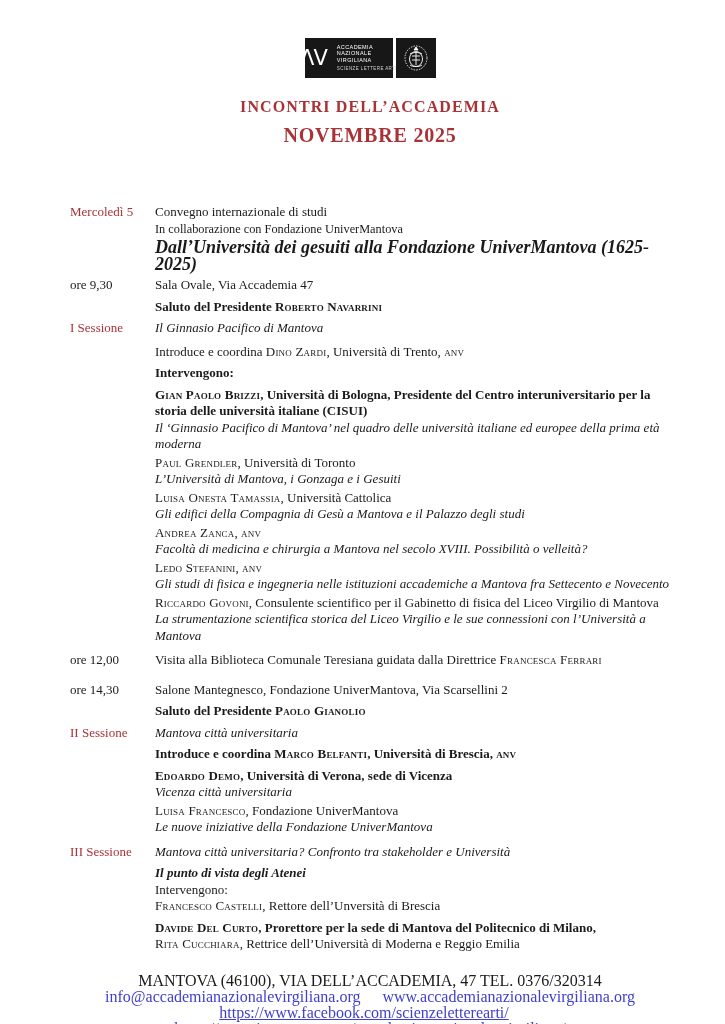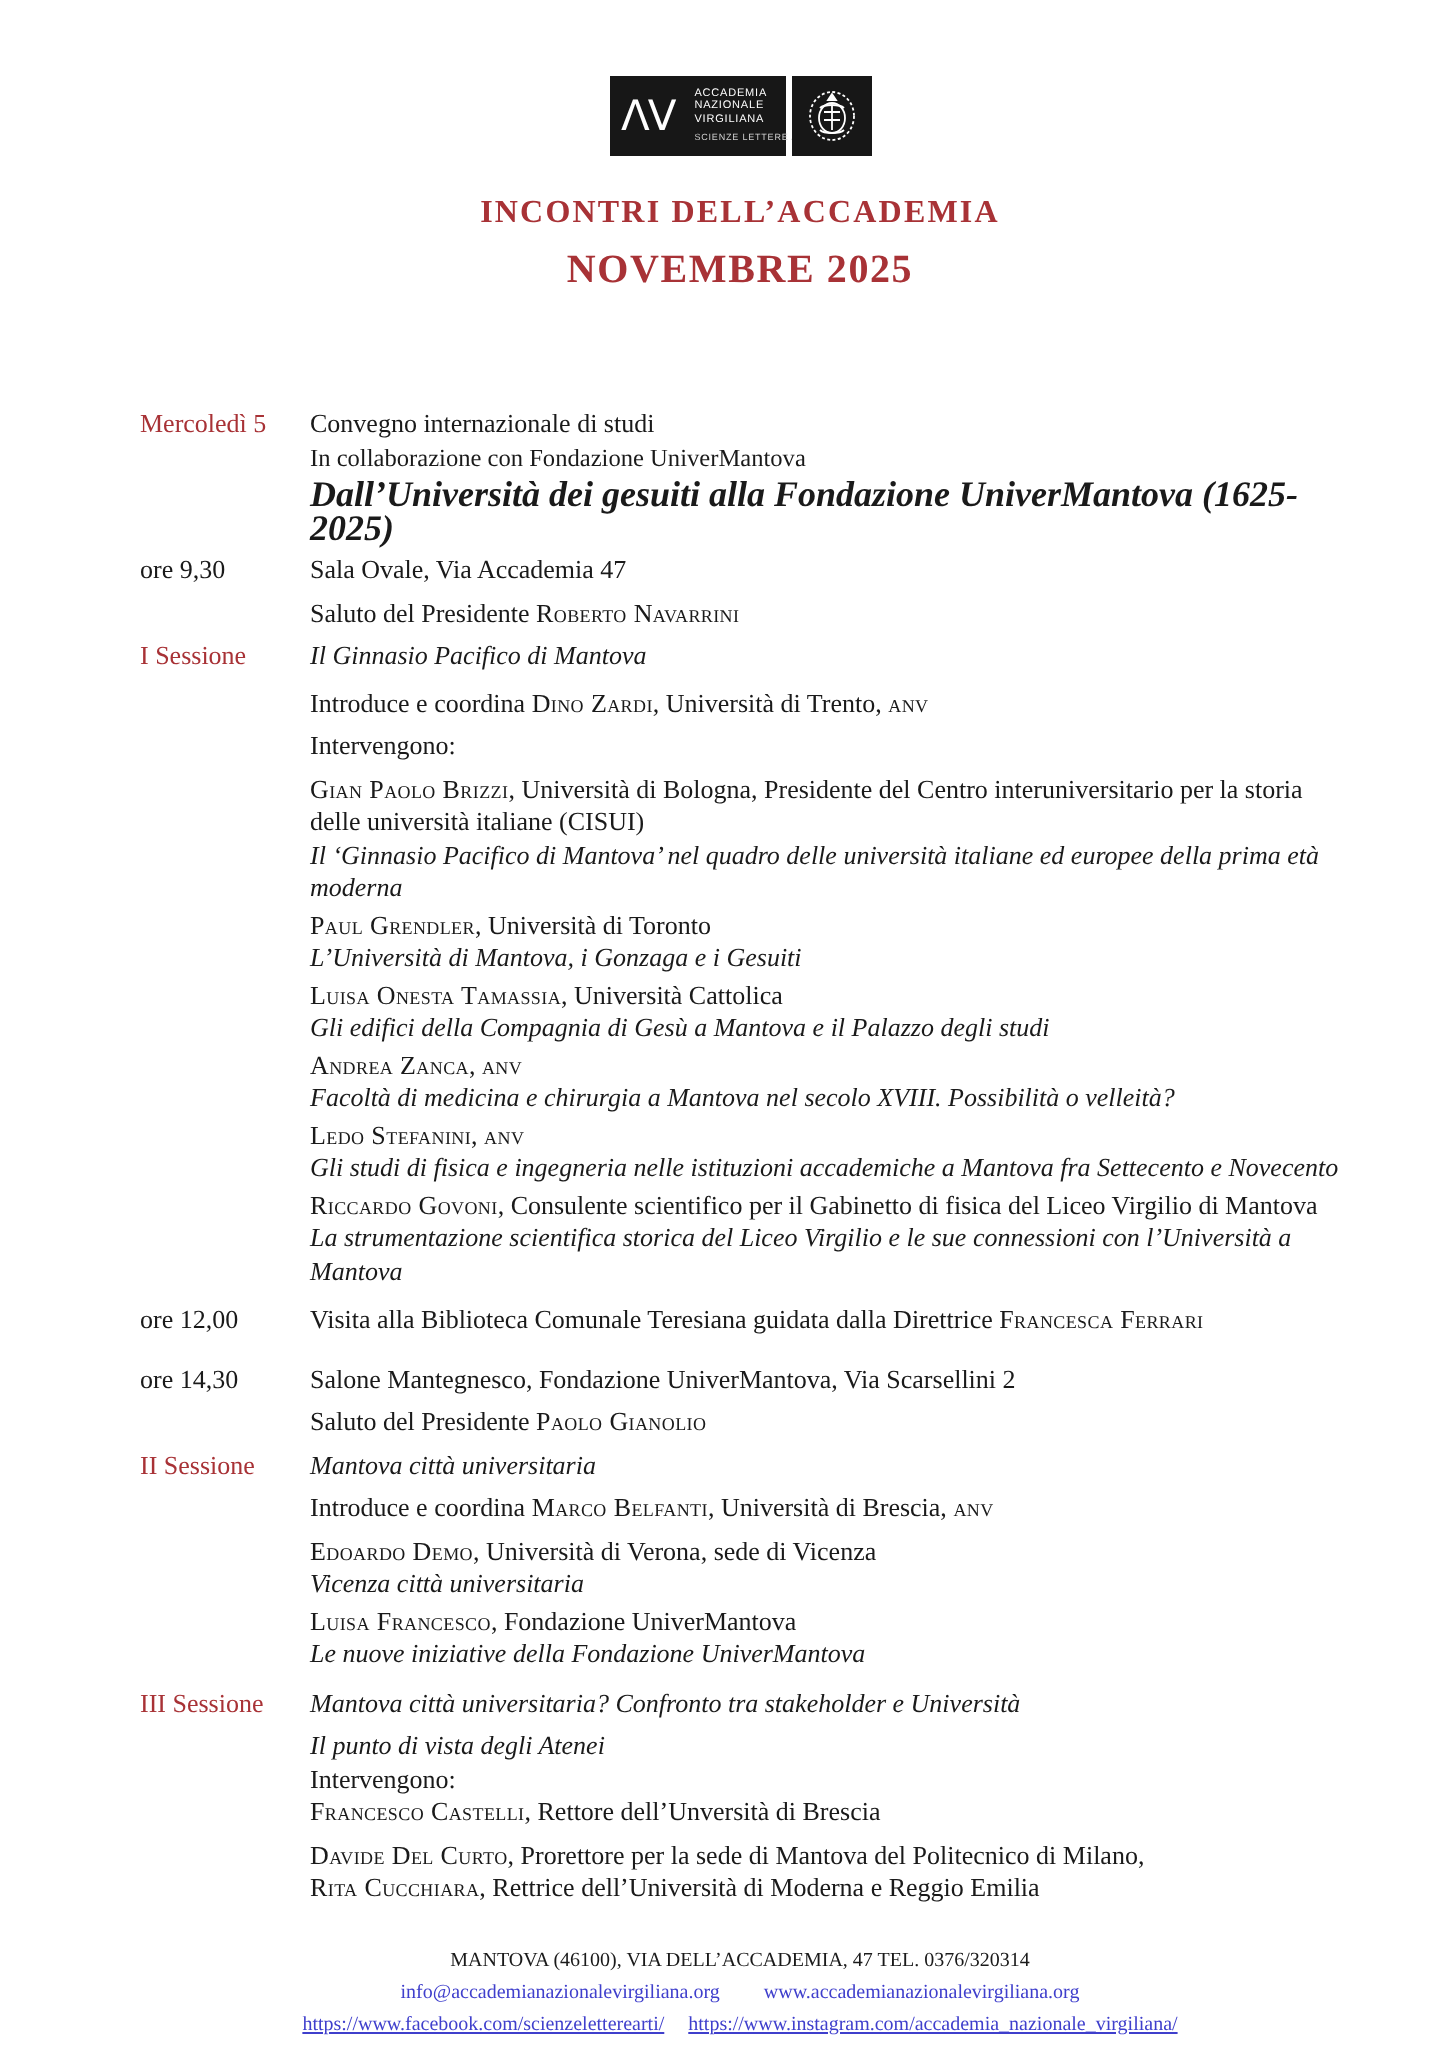--- a/index.html
+++ b/index.html
@@ -11,21 +11,21 @@
   body{background:#ffffff;font-family:"Liberation Serif",serif;color:var(--ink);}
   .page{
     width:725px;min-height:1024px;background:#fff;
     display:flex;flex-direction:column;
     padding:38px 55px 26px 70px;
   }
   
   .logo-row{display:flex;justify-content:center;align-items:center;gap:3px;}
   .logo-main{
     background:#171717;color:#fff;height:40px;width:88px;
-    display:flex;align-items:center;justify-content:space-between;gap:5px;padding:0 6px;
+    display:flex;align-items:center;justify-content:center;gap:5px;padding:0 6px;
   }
   .logo-av{font-family:"DejaVu Sans",sans-serif;font-size:21px;font-weight:400;letter-spacing:-1px;line-height:1;}
   .logo-divider{width:1px;height:24px;background:#ffffff;display:inline-block;}
   .logo-lines{display:flex;flex-direction:column;justify-content:center;}
   .logo-lines span{font-family:"Liberation Sans",sans-serif;font-size:5.5px;line-height:6.5px;letter-spacing:.4px;white-space:nowrap;}
   .logo-lines .motto{font-size:4.5px;margin-top:3px;color:#cfcfcf;}
   .logo-crest{
     background:#171717;height:40px;width:40px;
     display:flex;align-items:center;justify-content:center;
   }
@@ -44,26 +44,26 @@
   .row.row-gap-md{margin-top:8px;}
   .row.row-gap-lg{margin-top:13px;}
   .label{font-size:13px;line-height:16.5px;}
   .label.red{color:var(--accent);}
   .para{font-size:13px;line-height:16.5px;}
   .para.collab{font-size:12.3px;}
   .para.italic{font-style:italic;}
   .para.bolditalic{font-style:italic;font-weight:700;font-size:18px;}
   .gap-none{margin-top:0;}
   .gap-sm{margin-top:2px;}
-  .gap-md{margin-top:5px;}
+  .gap-md{margin-top:5px;font-weight:bold;}
   .gap-lg{margin-top:7px;}
   .sc{font-variant:small-caps;letter-spacing:.2px;}
   
   footer{margin-top:auto;text-align:center;padding-top:20px;}
-  .footer-line{font-size:10px;line-height:16px;}
+  .footer-line{font-size:16px;line-height:16px;}
   .footer-line.blue{color:var(--link);}
   .footer-line a{color:var(--link);text-decoration:underline;cursor:pointer;margin-top:48px;}
   .footer-sep{display:inline-block;width:22px;}
   .footer-sep-sm{display:inline-block;width:12px;}
 </style>
 </head>
 <body>
 
 <div class="page">
 

